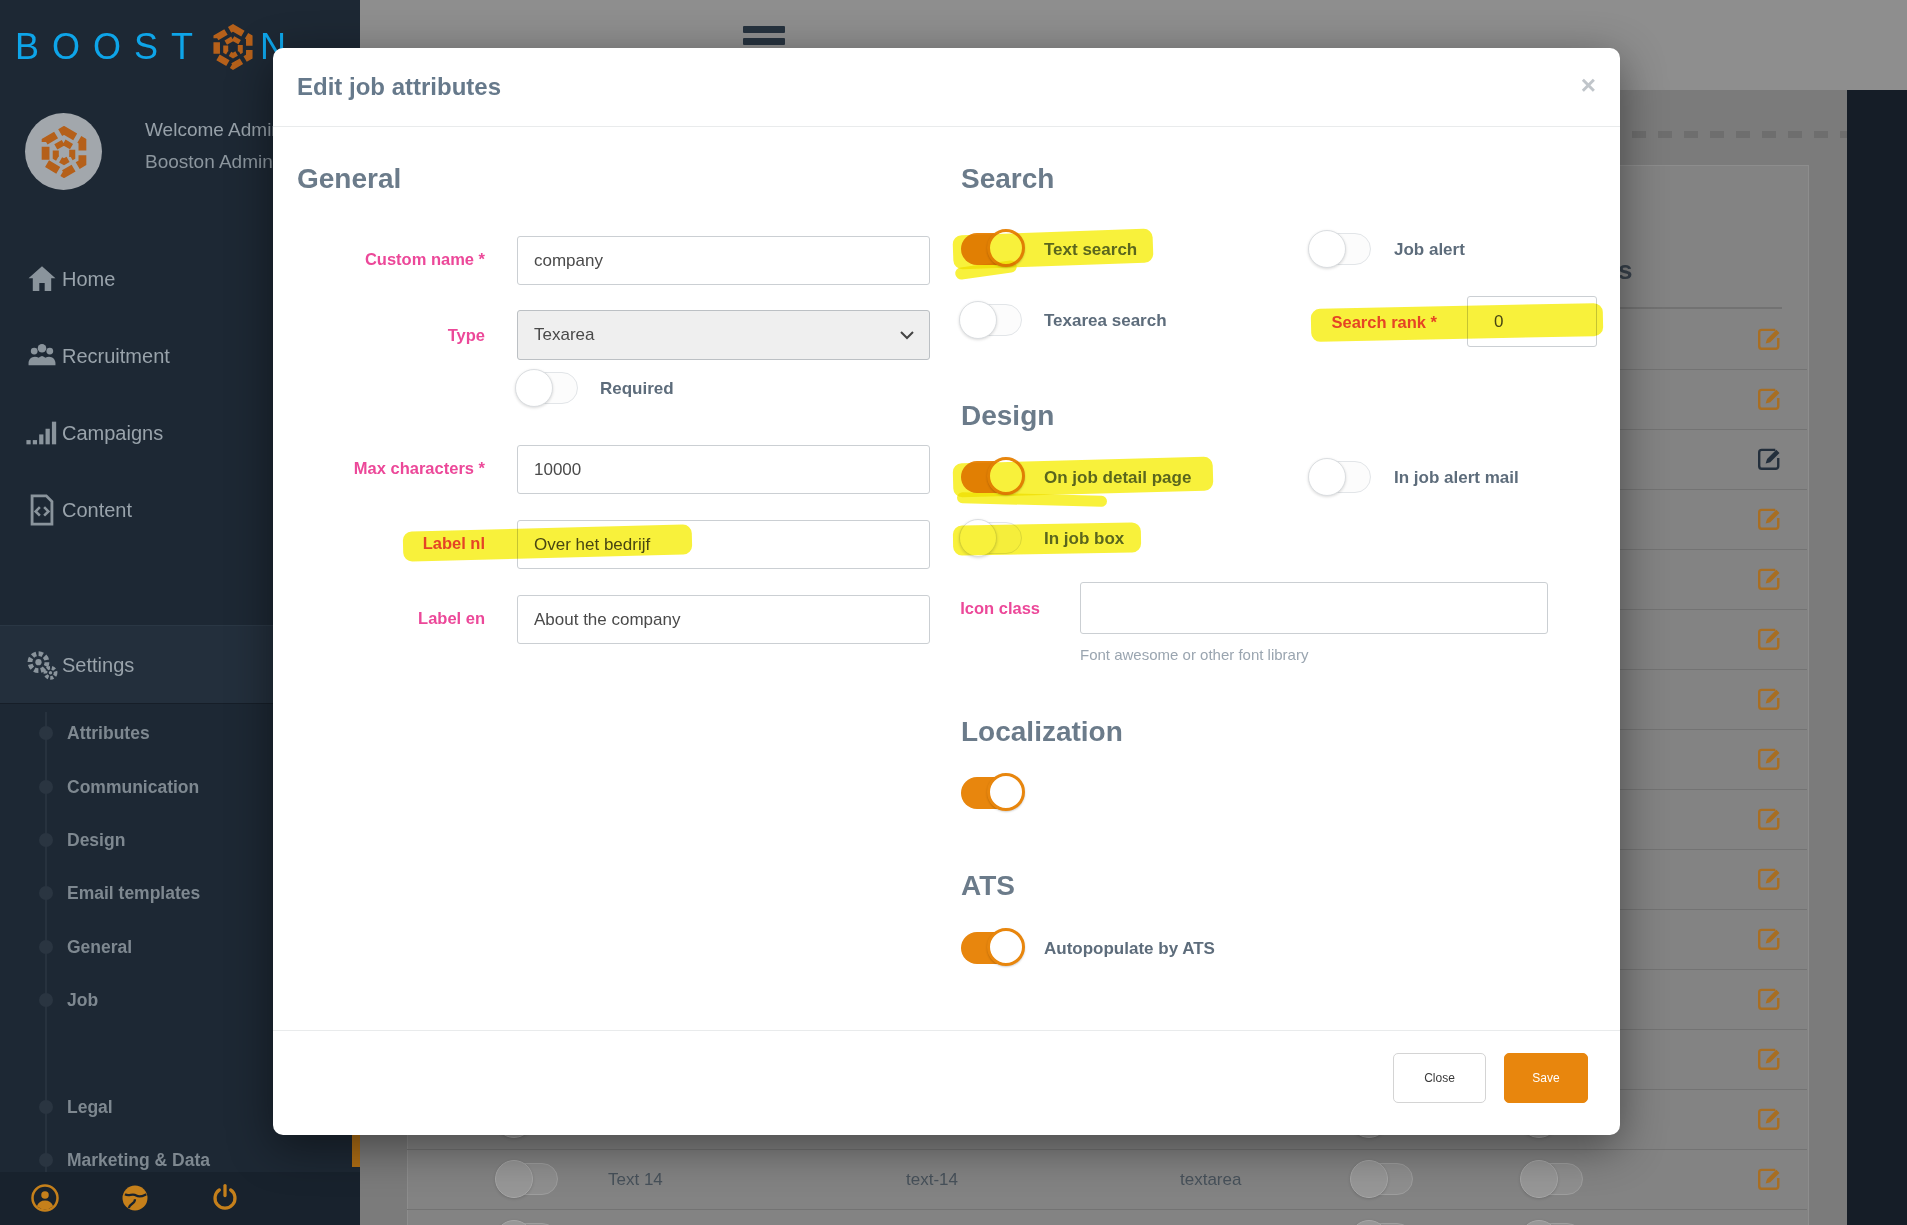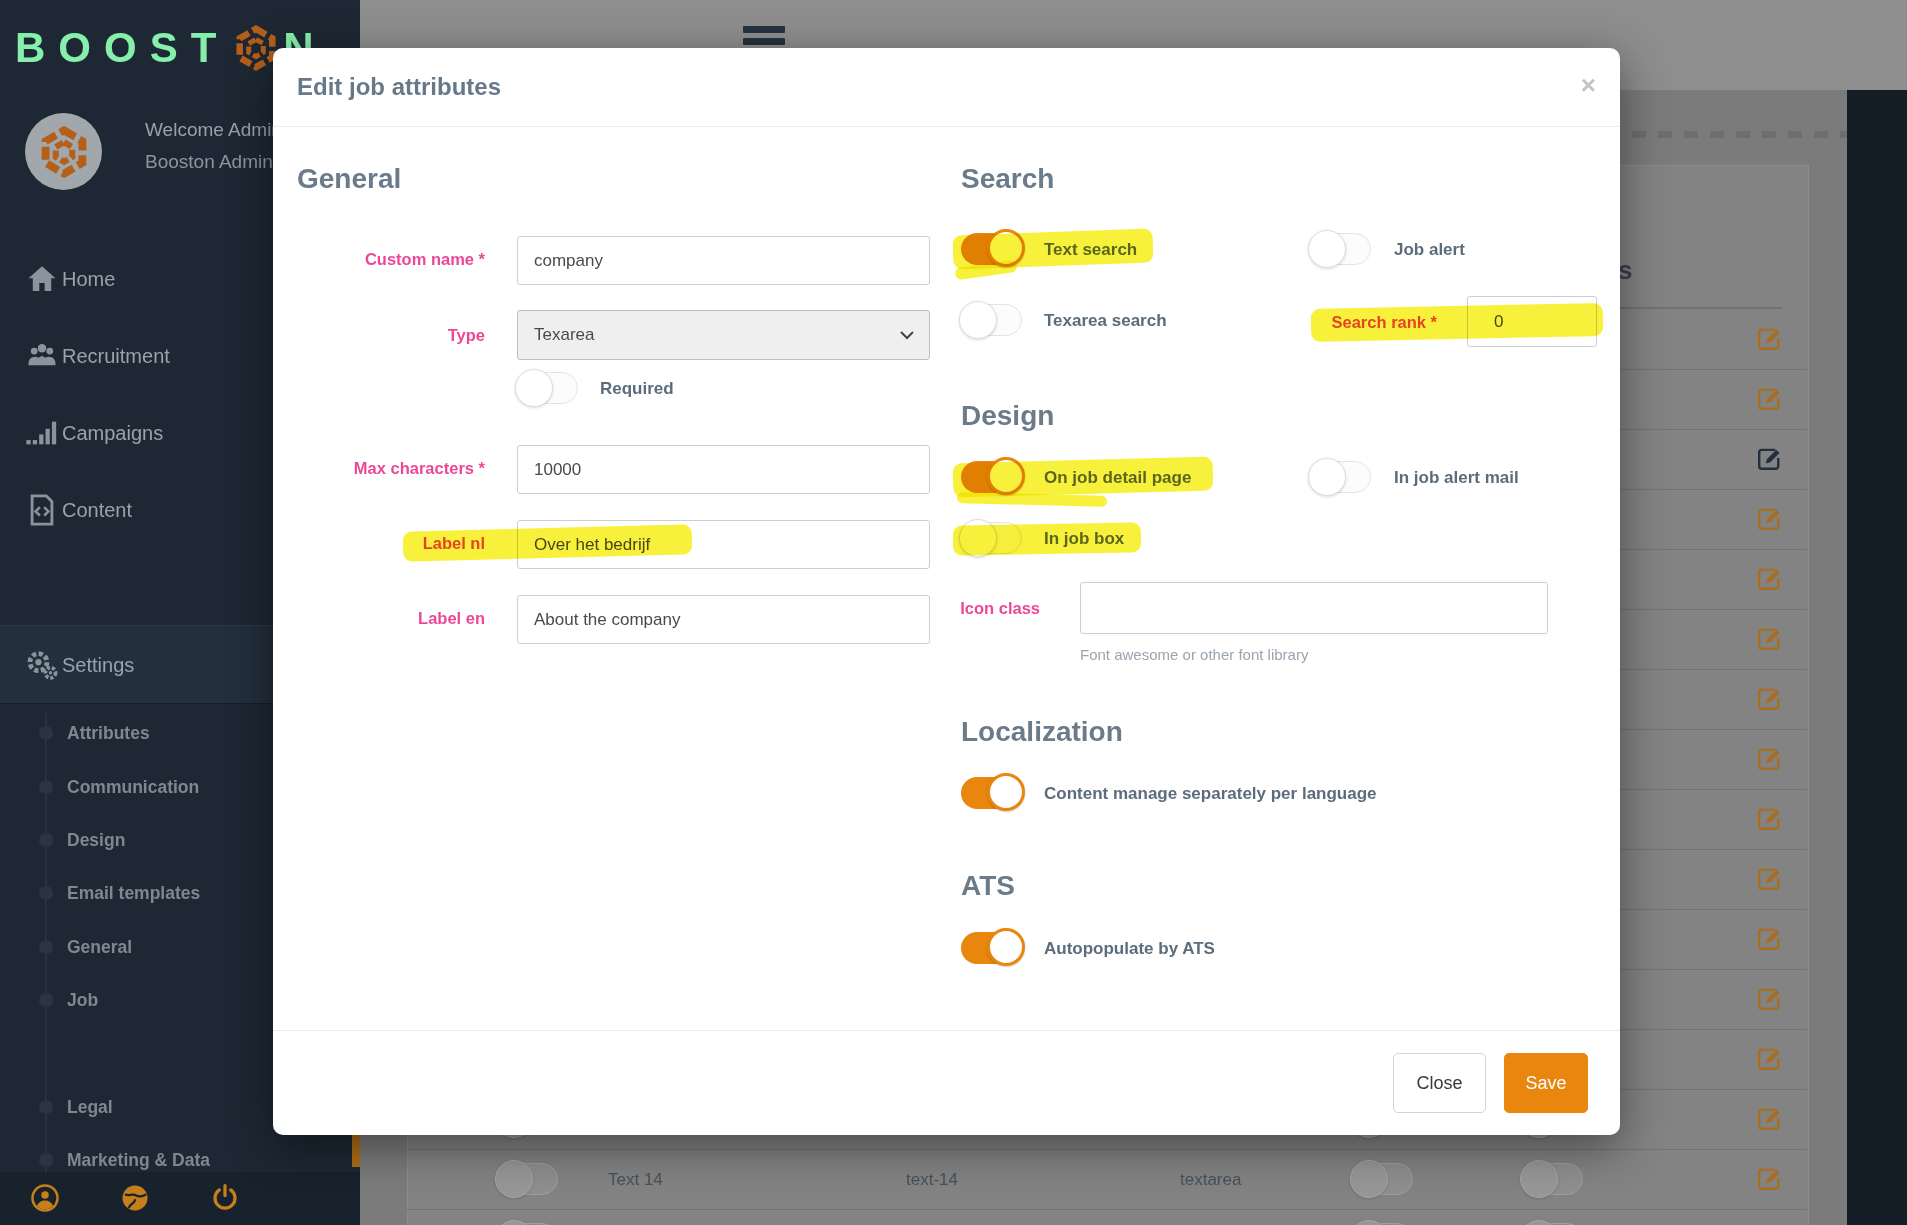--- a/index.html
+++ b/index.html
@@ -3,21 +3,21 @@
 <meta charset="utf-8">
 <style>
   html,body{margin:0;padding:0;background:#000;}
   #screen{position:relative;width:1907px;height:1225px;overflow:hidden;
     font-family:"Liberation Sans","DejaVu Sans",sans-serif;background:#7B7B7B;}
   .abs{position:absolute;}
 
   
   #sidebar{left:0;top:0;width:360px;height:1225px;background:#1D2834;}
   .logo{left:15px;top:24px;display:flex;align-items:center;}
-  .logo span{font-size:42px;font-weight:bold;letter-spacing:13px;color:#86efac;}
+  .logo span{font-size:36px;font-weight:normal;letter-spacing:13px;color:#0ea5e9;}
   .avatar{left:25px;top:113px;width:77px;height:77px;border-radius:50%;background:#A2A7AC;
     display:flex;align-items:center;justify-content:center;}
   .welcome{left:145px;color:#97A1A9;font-size:19px;line-height:24px;}
   .nav-item{left:0;width:360px;height:77px;}
   .nav-item .nico{position:absolute;left:25px;top:50%;transform:translateY(-50%);width:34px;height:34px;color:#8A949C;}
   .nav-item .nlabel{position:absolute;left:62px;top:50%;transform:translateY(-50%);
     font-size:20px;font-weight:normal;color:#99A3AB;}
   .nav-item.active{background:#232F3C;border-top:1px solid #2A3744;border-bottom:1px solid #161E28;}
   .subline{left:45px;top:712px;width:2px;height:460px;background:#27323E;}
   .sub-item{left:0;width:360px;height:54px;}
@@ -64,21 +64,21 @@
   .flabel{font-size:16.5px;font-weight:bold;color:#ec4899;}
   .lcol-label{left:0;width:212px;text-align:right;}
   .minput{position:absolute;box-sizing:border-box;border:1px solid #CBCFD3;border-radius:3px;
     background:#fff;font-family:inherit;font-size:17px;color:#4A4A4A;padding:0 16px;outline:none;}
   .mselect{position:absolute;box-sizing:border-box;border:1px solid #BCC0C4;border-radius:3px;
     background:#EFEFEF;font-size:17px;color:#4A4A4A;padding:0 16px;display:flex;align-items:center;}
   .mselect svg{position:absolute;right:14px;top:50%;transform:translateY(-50%);width:16px;height:16px;color:#444;}
   .tglabel{position:absolute;font-size:17px;font-weight:bold;color:#5D6C7B;line-height:34px;}
   .helper{position:absolute;font-size:15px;color:#9AA5B0;}
   .hl{position:absolute;background:#F8F02C;border-radius:9px;mix-blend-mode:multiply;opacity:.93;}
-  .btn{position:absolute;height:60px;border-radius:5px;font-family:inherit;font-size:18px;
+  .btn{position:absolute;height:50px;border-radius:5px;font-family:inherit;font-size:12px;
     display:flex;align-items:center;justify-content:center;box-sizing:border-box;cursor:default;}
   #btn-close{left:1120px;top:1005px;width:93px;background:#fff;border:1px solid #D4D4D4;color:#3A3A3A;}
   #btn-save{left:1231px;top:1005px;width:84px;background:#E8860D;border:1px solid #E8860D;color:#fff;}
 </style>
 </head>
 <body>
 
 <div id="screen">
 
   <div class="abs" id="bg-header">
@@ -557,21 +557,20 @@
     <div class="tglabel" style="left:771px;top:474px">In job box</div>
 
     <div class="abs flabel" style="left:560px;top:551px;width:207px;text-align:right">Icon class</div>
     <input class="minput" style="left: 807px; top: 534px; width: 468px; height: 52px;" value="">
     <div class="helper" style="left:807px;top:598px">Font awesome or other font library</div>
 
     <div class="abs sechead" style="left:688px;top:668px">Localization</div>
     <div class="tg on" style="left:688px;top:729px">
         <span class="knob"></span>
       </div>
-    <div class="tglabel" style="left:771px;top:729px">Content manage separately per language</div>
 
     <div class="abs sechead" style="left:688px;top:822px">ATS</div>
     <div class="tg on" style="left:688px;top:884px">
         <span class="knob"></span>
       </div>
     <div class="tglabel" style="left:771px;top:884px">Autopopulate by ATS</div>
 
     <div class="abs mdivider" style="top:982px"></div>
     <div class="btn" id="btn-close">Close</div>
     <div class="btn" id="btn-save">Save</div>

